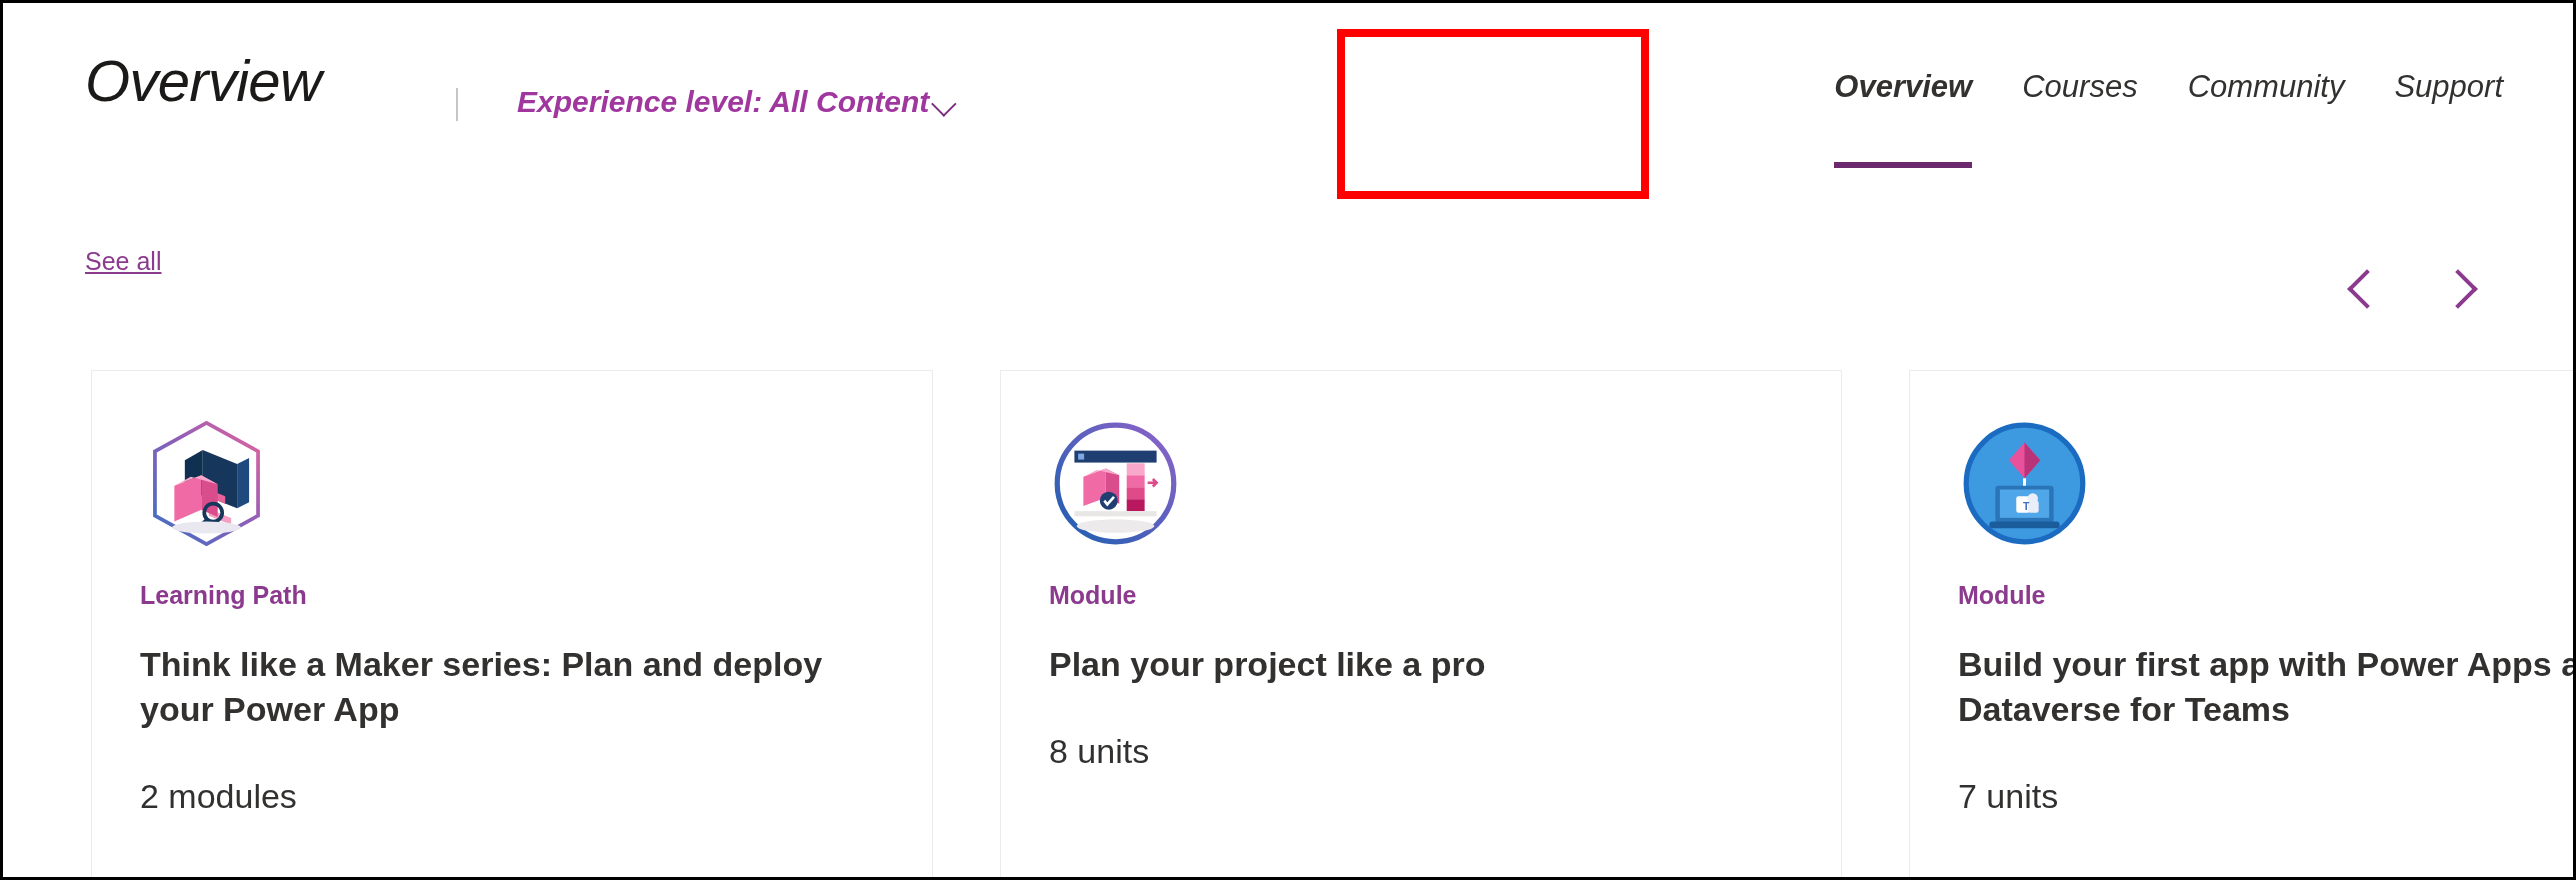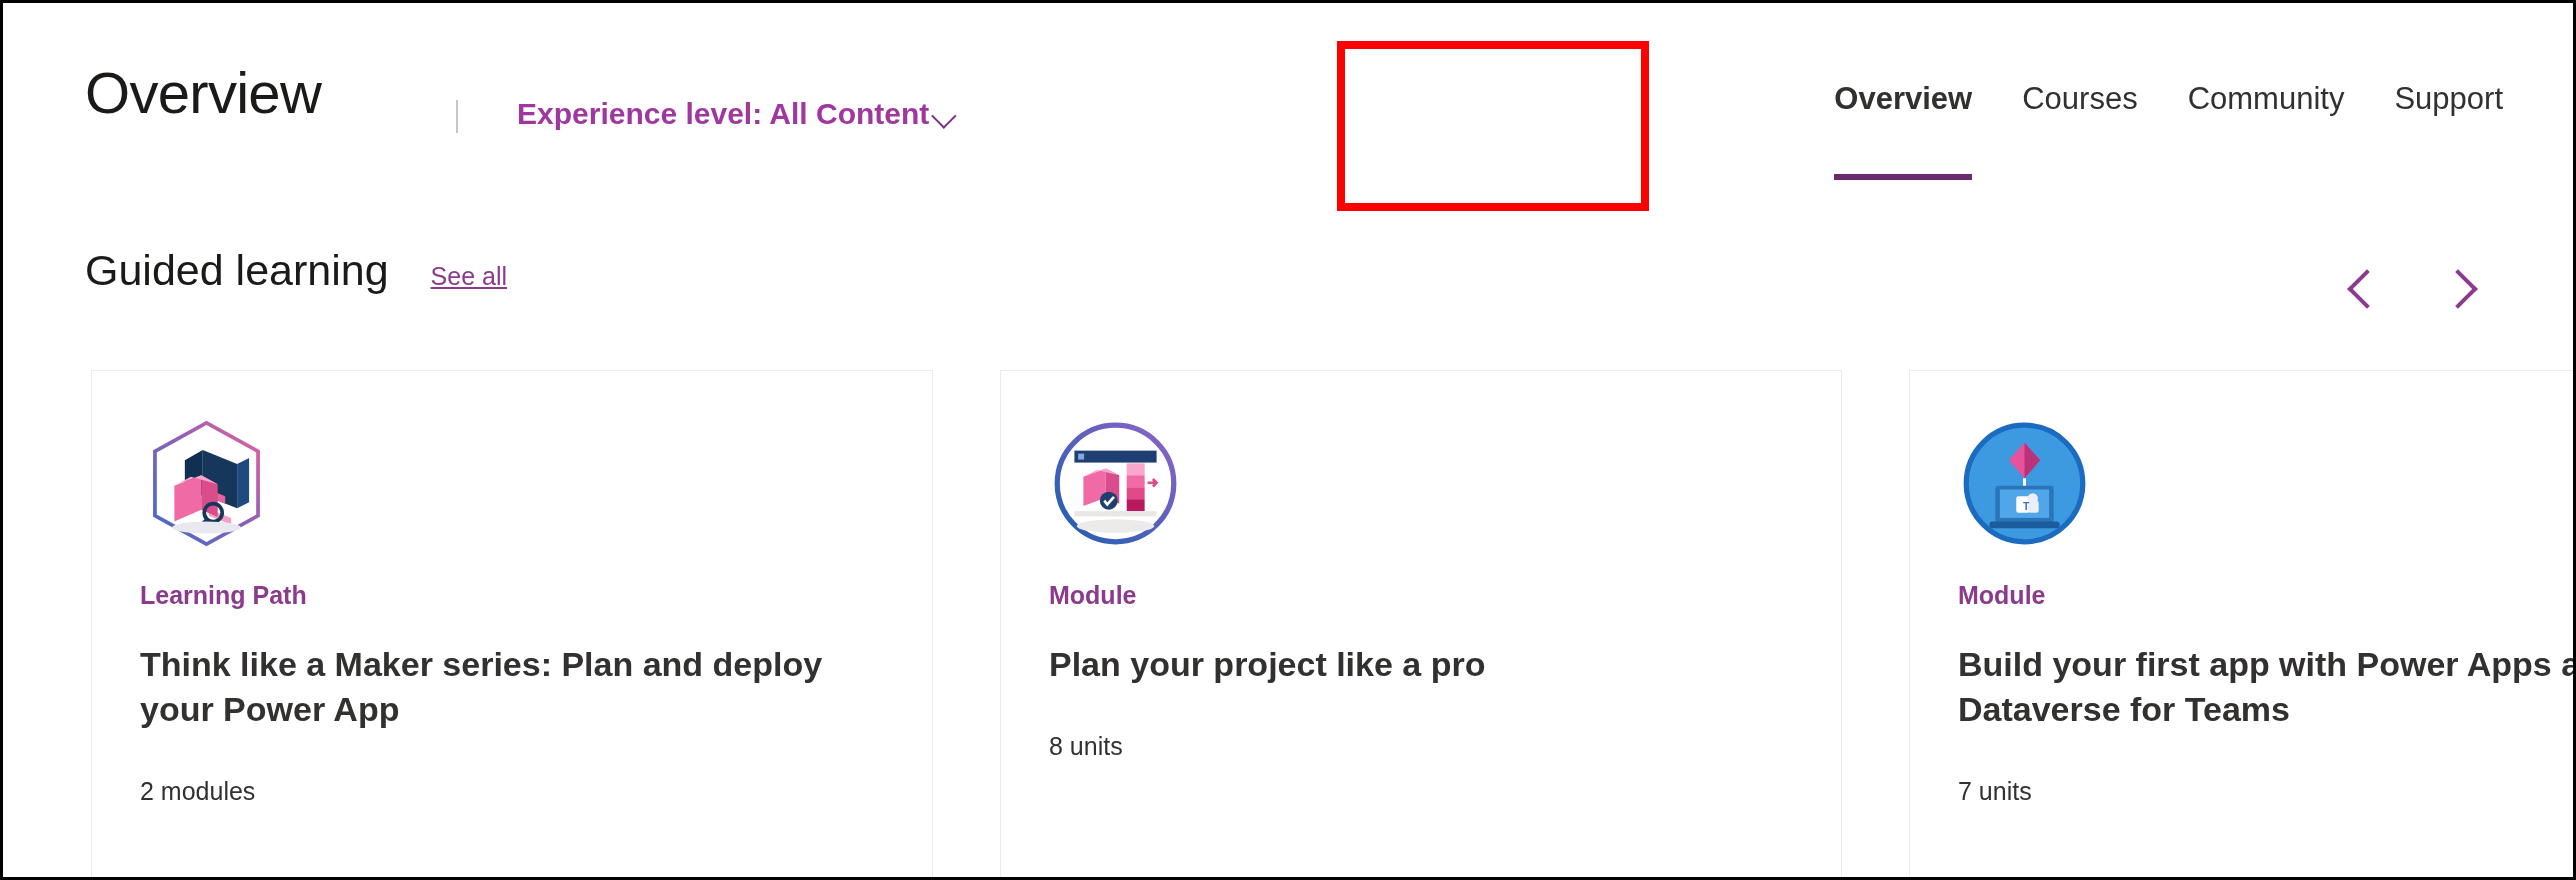--- a/index.html
+++ b/index.html
@@ -22,23 +22,24 @@
     box-sizing: border-box;
     border: 3px solid #000000;
     background: #ffffff;
     overflow: hidden;
   }
 
   
   #header {
     position: absolute;
     left: 0;
-    top: 16px;
+    top: 4px;
     width: 100%;
     height: 201px;
+    font-style: italic;
   }
 
   #page-title {
     position: absolute;
     left: 82px;
     top: 45px;
     font-size: 58px;
     font-weight: 400;
     color: #1b1a19;
     letter-spacing: -0.7px;
@@ -224,21 +225,21 @@
   }
   .card-title {
     font-size: 34px;
     font-weight: 600;
     color: #323130;
     line-height: 1.32;
     margin-bottom: 47px;
     white-space: pre-line;
   }
   .card-meta {
-    font-size: 25px;
+    font-size: 34px;
     font-weight: 400;
     color: #323130;
     line-height: 1;
   }
 
   
   .card.clipped .card-title {
     white-space: pre;
   }
 </style>
@@ -271,21 +272,20 @@
       </div>
       <div class="nav-tab">
         <span>Support</span>
       </div>
     </div>
 
     <div id="highlight-box"></div>
   </div>
 
   <div id="section-header">
-    <span id="section-title">Guided learning</span>
     <span id="see-all-link">See all</span>
   </div>
 
   <div id="carousel-controls">
     <span class="carousel-arrow prev"></span>
     <span class="carousel-arrow next"></span>
   </div>
 
   <div id="cards-row">
 

